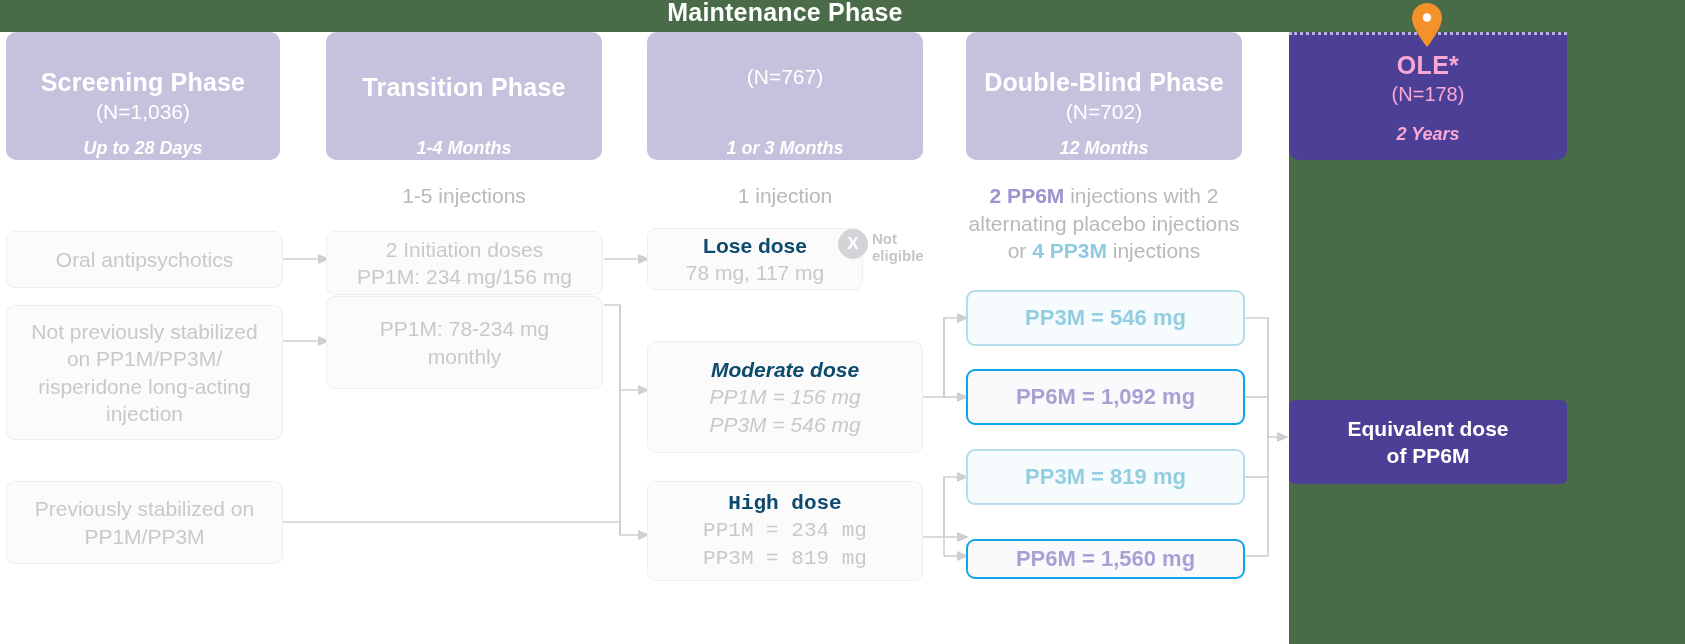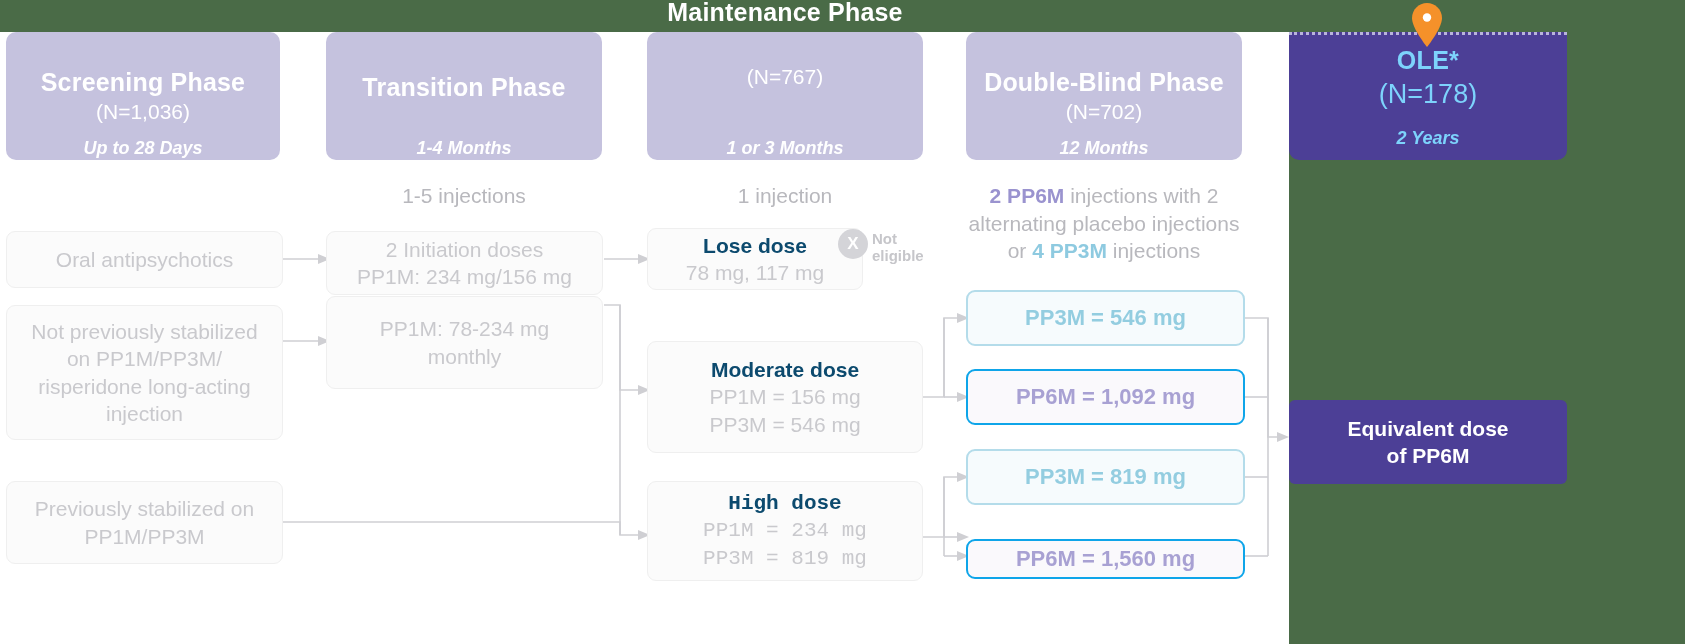--- a/index.html
+++ b/index.html
@@ -30,27 +30,27 @@
     width: 278px; height: 612px;
     background: transparent;
   }
   .ole-header {
     position: absolute;
     left: 0; top: 0;
     width: 278px; height: 128px;
     background: #4c3f96;
     border-radius: 0 0 10px 10px;
     border-top: 3px dotted #b9b4dd;
-    color: #7dd3fc;
+    color: #f9a8d4;
     display: flex; flex-direction: column;
     align-items: center; justify-content: center;
     line-height: 1.25;
   }
   .ole-title { font-size: 25px; font-weight: bold; letter-spacing: .3px; }
-  .ole-n { font-size: 27px; font-weight: normal; margin-top: 1px; }
+  .ole-n { font-size: 20px; font-weight: normal; margin-top: 1px; }
   .ole-dur { font-size: 18px; font-weight: bold; font-style: italic; margin-top: 16px; }
 
   .equiv-box {
     position: absolute;
     left: 0; top: 368px;
     width: 278px; height: 84px;
     background: #4c3f96;
     border-radius: 6px;
     color: #ffffff;
     display: flex; flex-direction: column;
@@ -271,21 +271,21 @@
   </div>
 
   <div class="badge-x" style="left:838px; top:229px;">
     <span>X</span>
   </div>
   <div class="badge-text" style="left:872px; top:230px;">
     <div>Not</div>
     <div>eligible</div>
   </div>
 
-  <div class="box box-plain" style="left:647px; top:341px; width:276px; height:112px;">
+  <div class="box box-plain" style="left:647px; top:341px; width:276px; height:112px;font-style:italic;">
     <span class="hl">Moderate dose</span>
     <span>PP1M = 156 mg</span>
     <span>PP3M = 546 mg</span>
   </div>
 
   <div class="box box-plain" style="left:647px; top:481px; width:276px; height:100px;font-family:Liberation Mono, monospace;">
     <span class="hl">High dose</span>
     <span>PP1M = 234 mg</span>
     <span>PP3M = 819 mg</span>
   </div>

